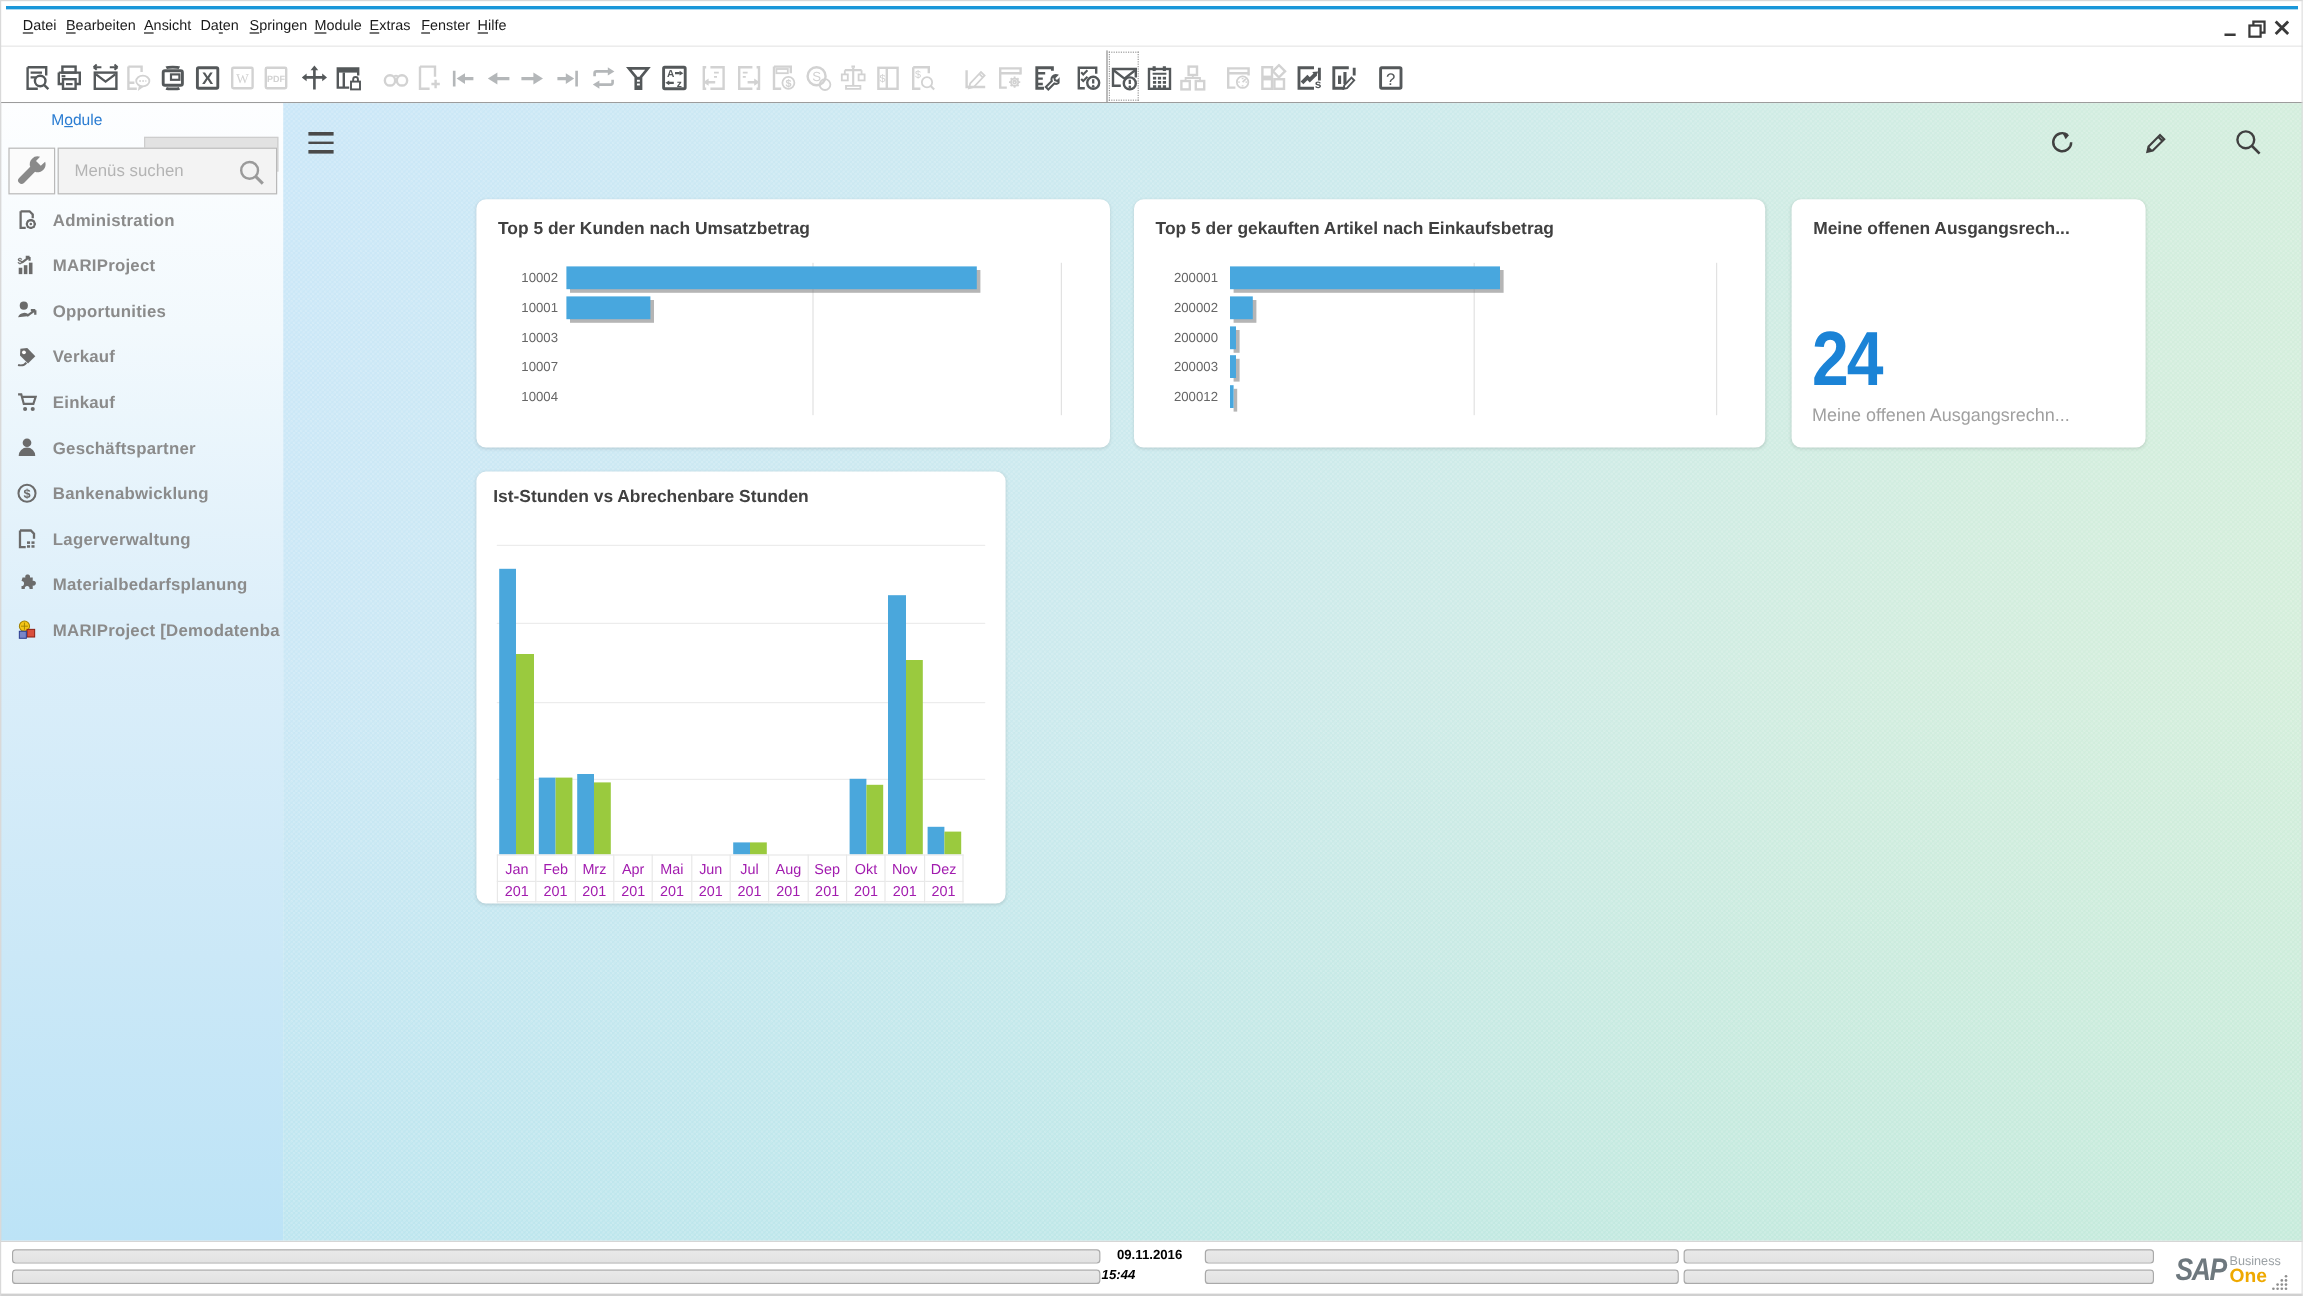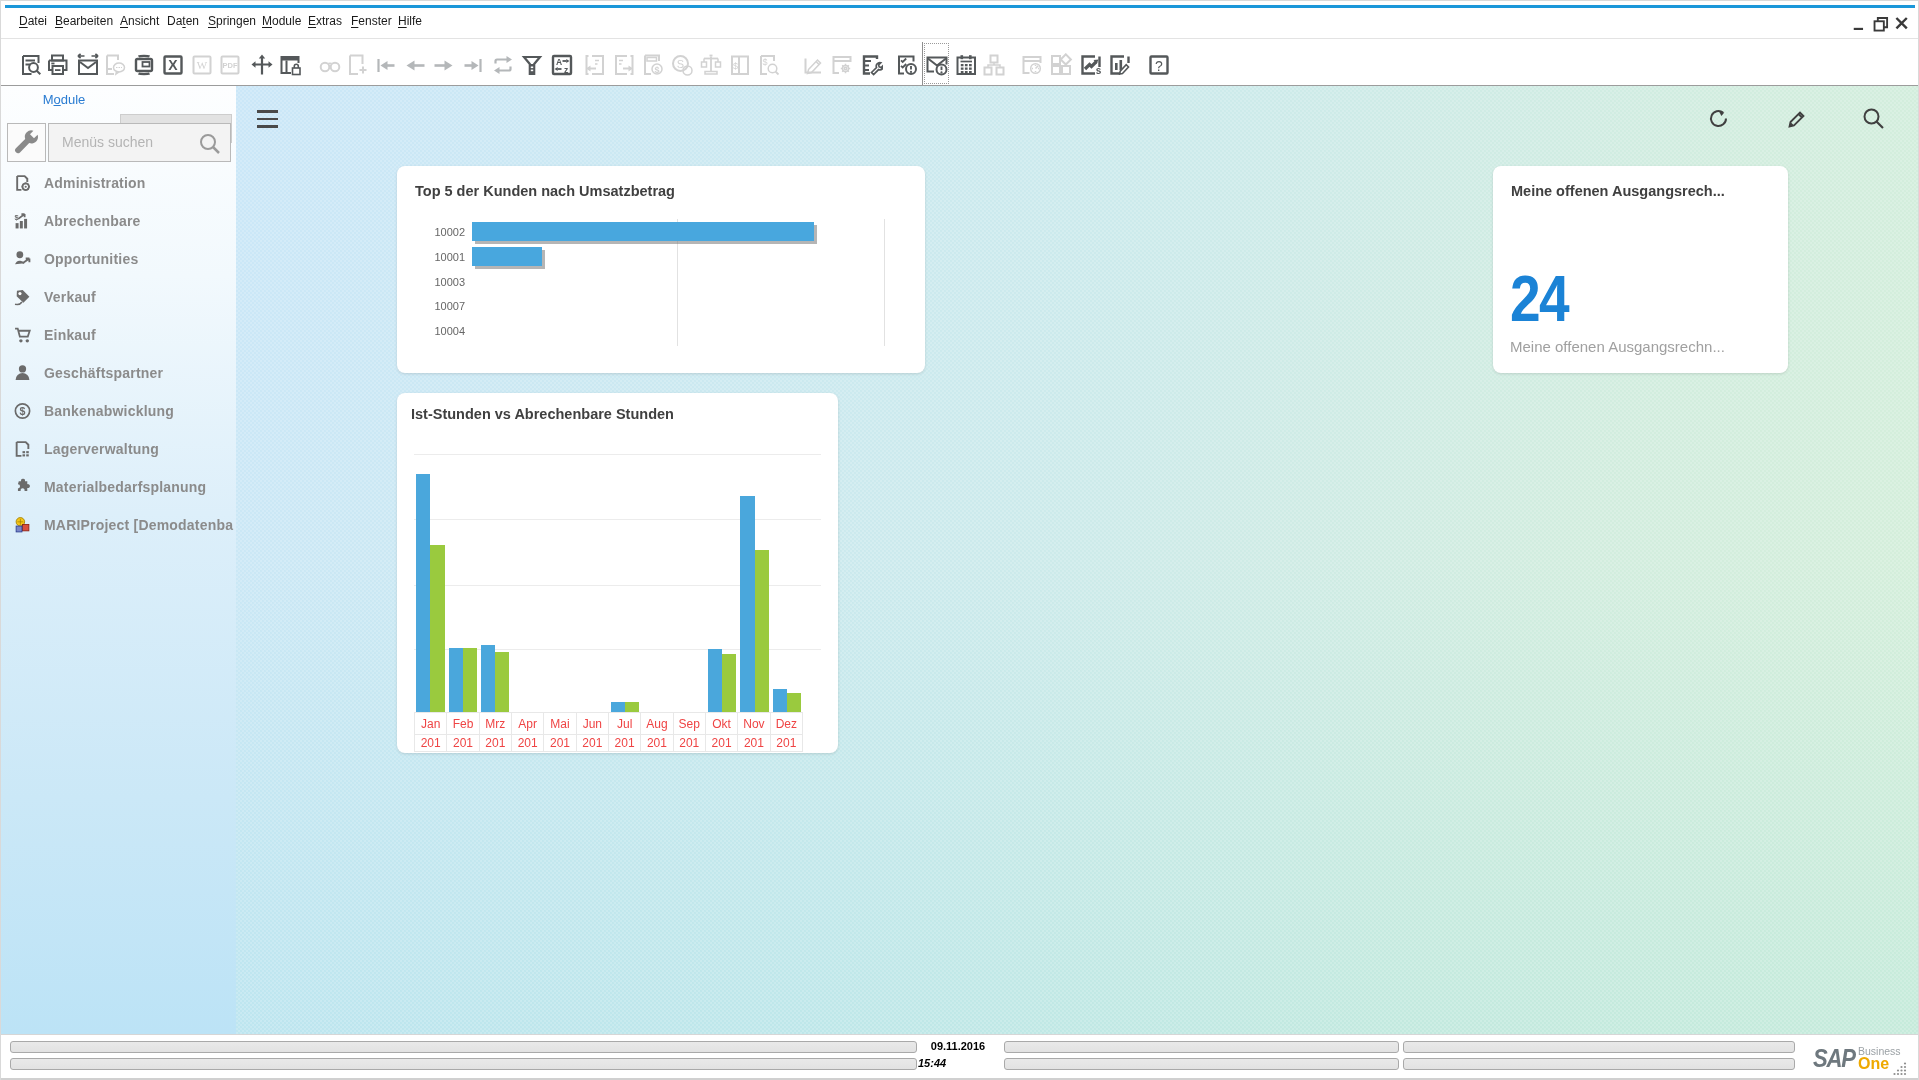--- a/index.html
+++ b/index.html
@@ -58,21 +58,21 @@
 .hlabel { position:absolute; font-size:11px; color:#666; text-align:right; width:46px; }
 .hbar { position:absolute; height:19px; background:#48a7de; box-shadow:3px 3px 0 rgba(120,120,120,.55); }
 .vgrid { position:absolute; width:1px; background:#e2e2e2; }
 
 
 .cgrid { position:absolute; left:17px; height:1px; background:#ececec; }
 .col { position:absolute; }
 .col.blue { background:#4aa7dc; }
 .col.green { background:#9aca3e; }
 .xtable { position:absolute; border-collapse:collapse; table-layout:fixed; }
-.xtable td { border:1px solid #e8e8e8; font-size:12px; color:#ef4444; text-align:center; padding:0; vertical-align:middle; }
+.xtable td { border:1px solid #e8e8e8; font-size:12px; color:#a21caf; text-align:center; padding:0; vertical-align:middle; }
 
 
 #statusbar { left:0; top:1034px; width:1919px; height:46px; background:#fff; border-top:1px solid #d6d6d6; }
 .sfield { position:absolute; height:12px; background:linear-gradient(180deg,#e9e9e9,#e2e2e2); border:1px solid #a9a9a9; border-radius:3px; }
 #sdate { position:absolute; left:918px; top:5px; width:80px; text-align:center; font-size:11px; font-weight:bold; color:#000; }
 #stime { position:absolute; left:918px; top:22px; width:80px; text-align:left; font-size:11px; font-weight:bold; color:#000;font-style:italic; }
 #botline { left:0; top:1078px; width:1919px; height:2px; background:#d0d0d0; }
 </style>
 </head>
 <body>
@@ -362,21 +362,21 @@
       <span class="txt">Administration</span>
     </div>
 <div class="sbitem" style="top:116px">
       <svg width="17" height="17" viewBox="0 0 16 16">
         <text x="2.5" y="7" font-size="7" font-weight="bold" fill="#6b6b6b" text-anchor="middle">$</text>
         <rect x="1.5" y="10" width="2.8" height="5" fill="#6b6b6b"></rect>
         <rect x="5.5" y="8" width="2.8" height="7" fill="#6b6b6b"></rect>
         <rect x="9.5" y="6" width="2.8" height="9" fill="#6b6b6b"></rect>
         <path d="M4 6 L10 1.5 M10 1.5 h-3 M10 1.5 v3" fill="none" stroke="#6b6b6b" stroke-width="1.7"></path>
       </svg>
-      <span class="txt">Abrechenbare</span>
+      <span class="txt">MARIProject</span>
     </div>
 <div class="sbitem" style="top:154px">
       <svg width="17" height="17" viewBox="0 0 16 16">
         <circle cx="5.5" cy="4" r="3.2" fill="#6b6b6b"></circle>
         <path d="M1 13 a5 5 0 0 1 9 -1 z" fill="#6b6b6b"></path>
         <path d="M8 12 L14.5 7.5 M14.5 7.5 h-3.5 M14.5 7.5 v3.5" fill="none" stroke="#6b6b6b" stroke-width="1.8"></path>
       </svg>
       <span class="txt">Opportunities</span>
     </div>
 <div class="sbitem" style="top:192px">
@@ -463,20 +463,35 @@
     <div class="vgrid" style="left:487px;top:53px;height:127px"></div>
     <div class="hlabel" style="left:22px;top:60px">10002</div>
     <div class="hlabel" style="left:22px;top:85px">10001</div>
     <div class="hlabel" style="left:22px;top:110px">10003</div>
     <div class="hlabel" style="left:22px;top:134px">10007</div>
     <div class="hlabel" style="left:22px;top:159px">10004</div>
     <div class="hbar" style="left:75px;top:56px;width:342px"></div>
     <div class="hbar" style="left:75px;top:81px;width:70px"></div>
   </div>
 
+  <div class="card" style="left:709px;top:80px;width:526px;height:207px">
+    <div class="cardtitle">Top 5 der gekauften Artikel nach Einkaufsbetrag</div>
+    <div class="vgrid" style="left:283px;top:53px;height:127px"></div>
+    <div class="vgrid" style="left:485px;top:53px;height:127px"></div>
+    <div class="hlabel" style="left:24px;top:60px">200001</div>
+    <div class="hlabel" style="left:24px;top:85px">200002</div>
+    <div class="hlabel" style="left:24px;top:110px">200000</div>
+    <div class="hlabel" style="left:24px;top:134px">200003</div>
+    <div class="hlabel" style="left:24px;top:159px">200012</div>
+    <div class="hbar" style="left:80px;top:56px;width:225px"></div>
+    <div class="hbar" style="left:80px;top:81px;width:19px"></div>
+    <div class="hbar" style="left:80px;top:106px;width:5px"></div>
+    <div class="hbar" style="left:80px;top:130px;width:5px"></div>
+    <div class="hbar" style="left:80px;top:155px;width:3px"></div>
+  </div>
 
   <div class="card" style="left:1257px;top:80px;width:295px;height:207px">
     <div class="cardtitle">Meine offenen Ausgangsrech...</div>
     <div style="position:absolute;left:17px;top:101px;font-size:64px;font-weight:bold;color:#1b83d6;line-height:1;letter-spacing:-2px;transform:scaleX(.86);transform-origin:0 0">24</div>
     <div style="position:absolute;left:17px;top:172px;font-size:15px;color:#a0a0a0">Meine offenen Ausgangsrechn...</div>
   </div>
 
   <div class="card" style="left:161px;top:307px;width:441px;height:360px">
     <div class="cardtitle" style="left:14px;top:13px">Ist-Stunden vs Abrechenbare Stunden</div>
     <div class="cgrid" style="top:61px;width:407px"></div>

